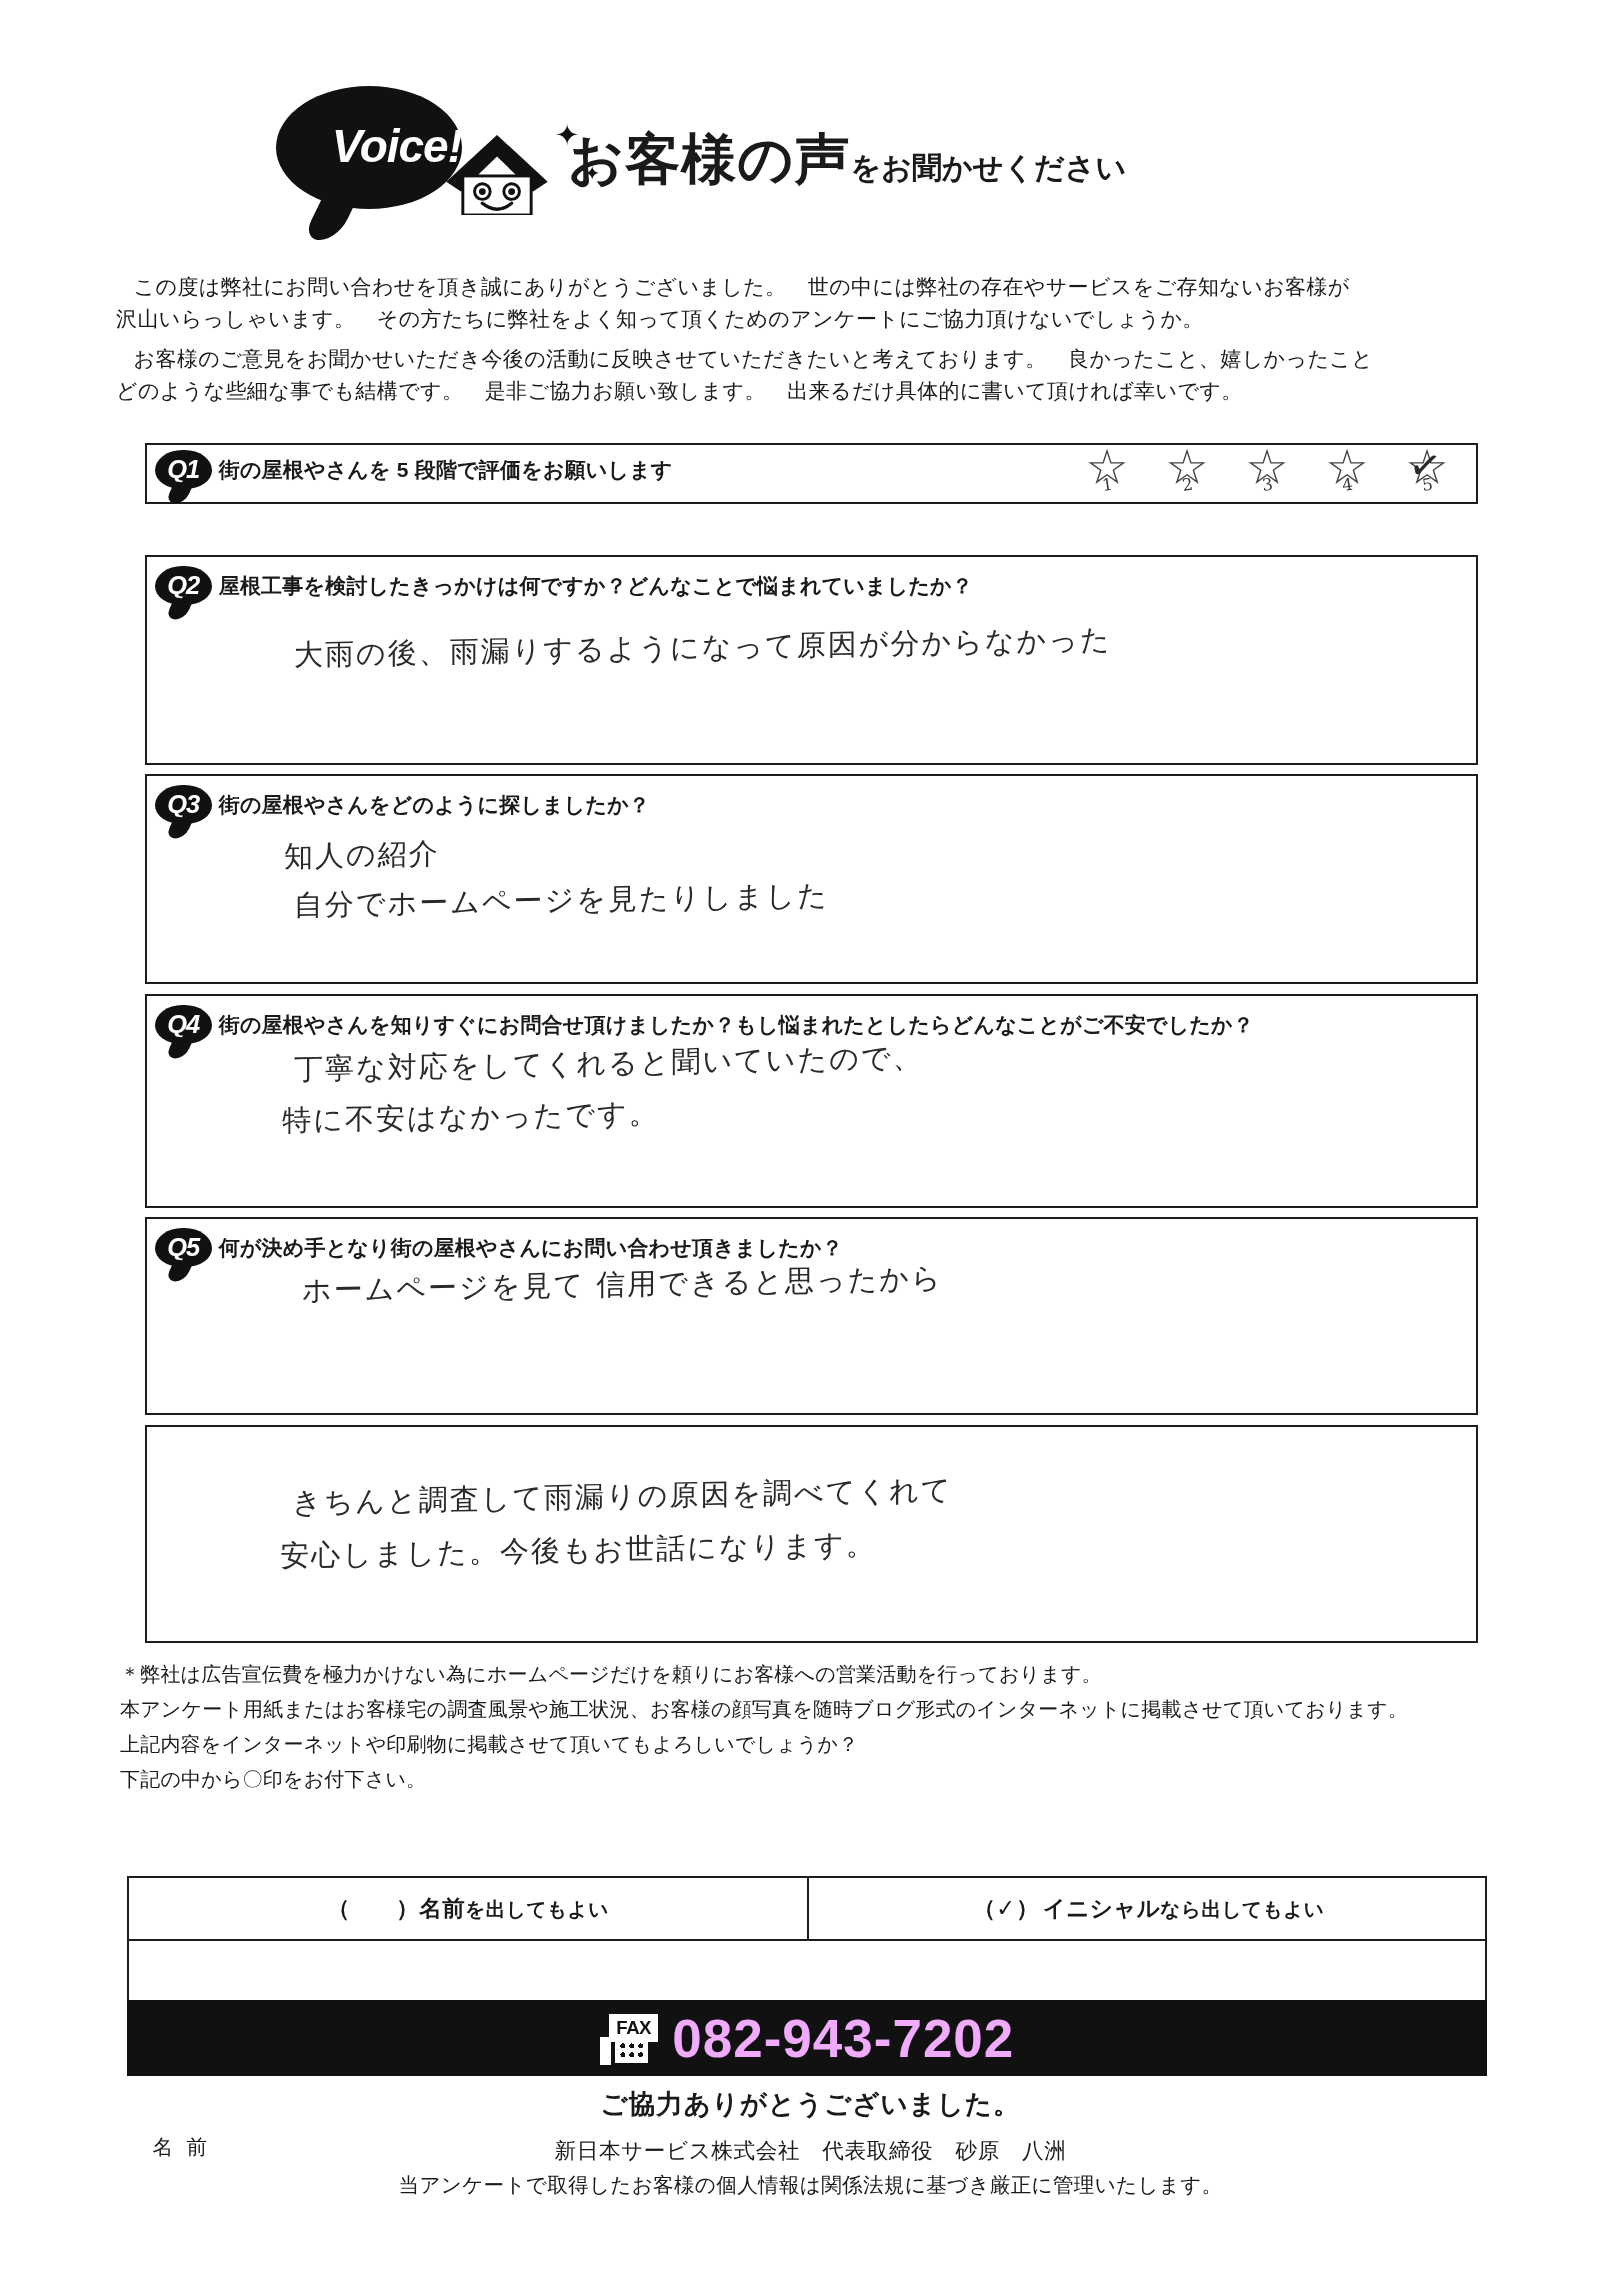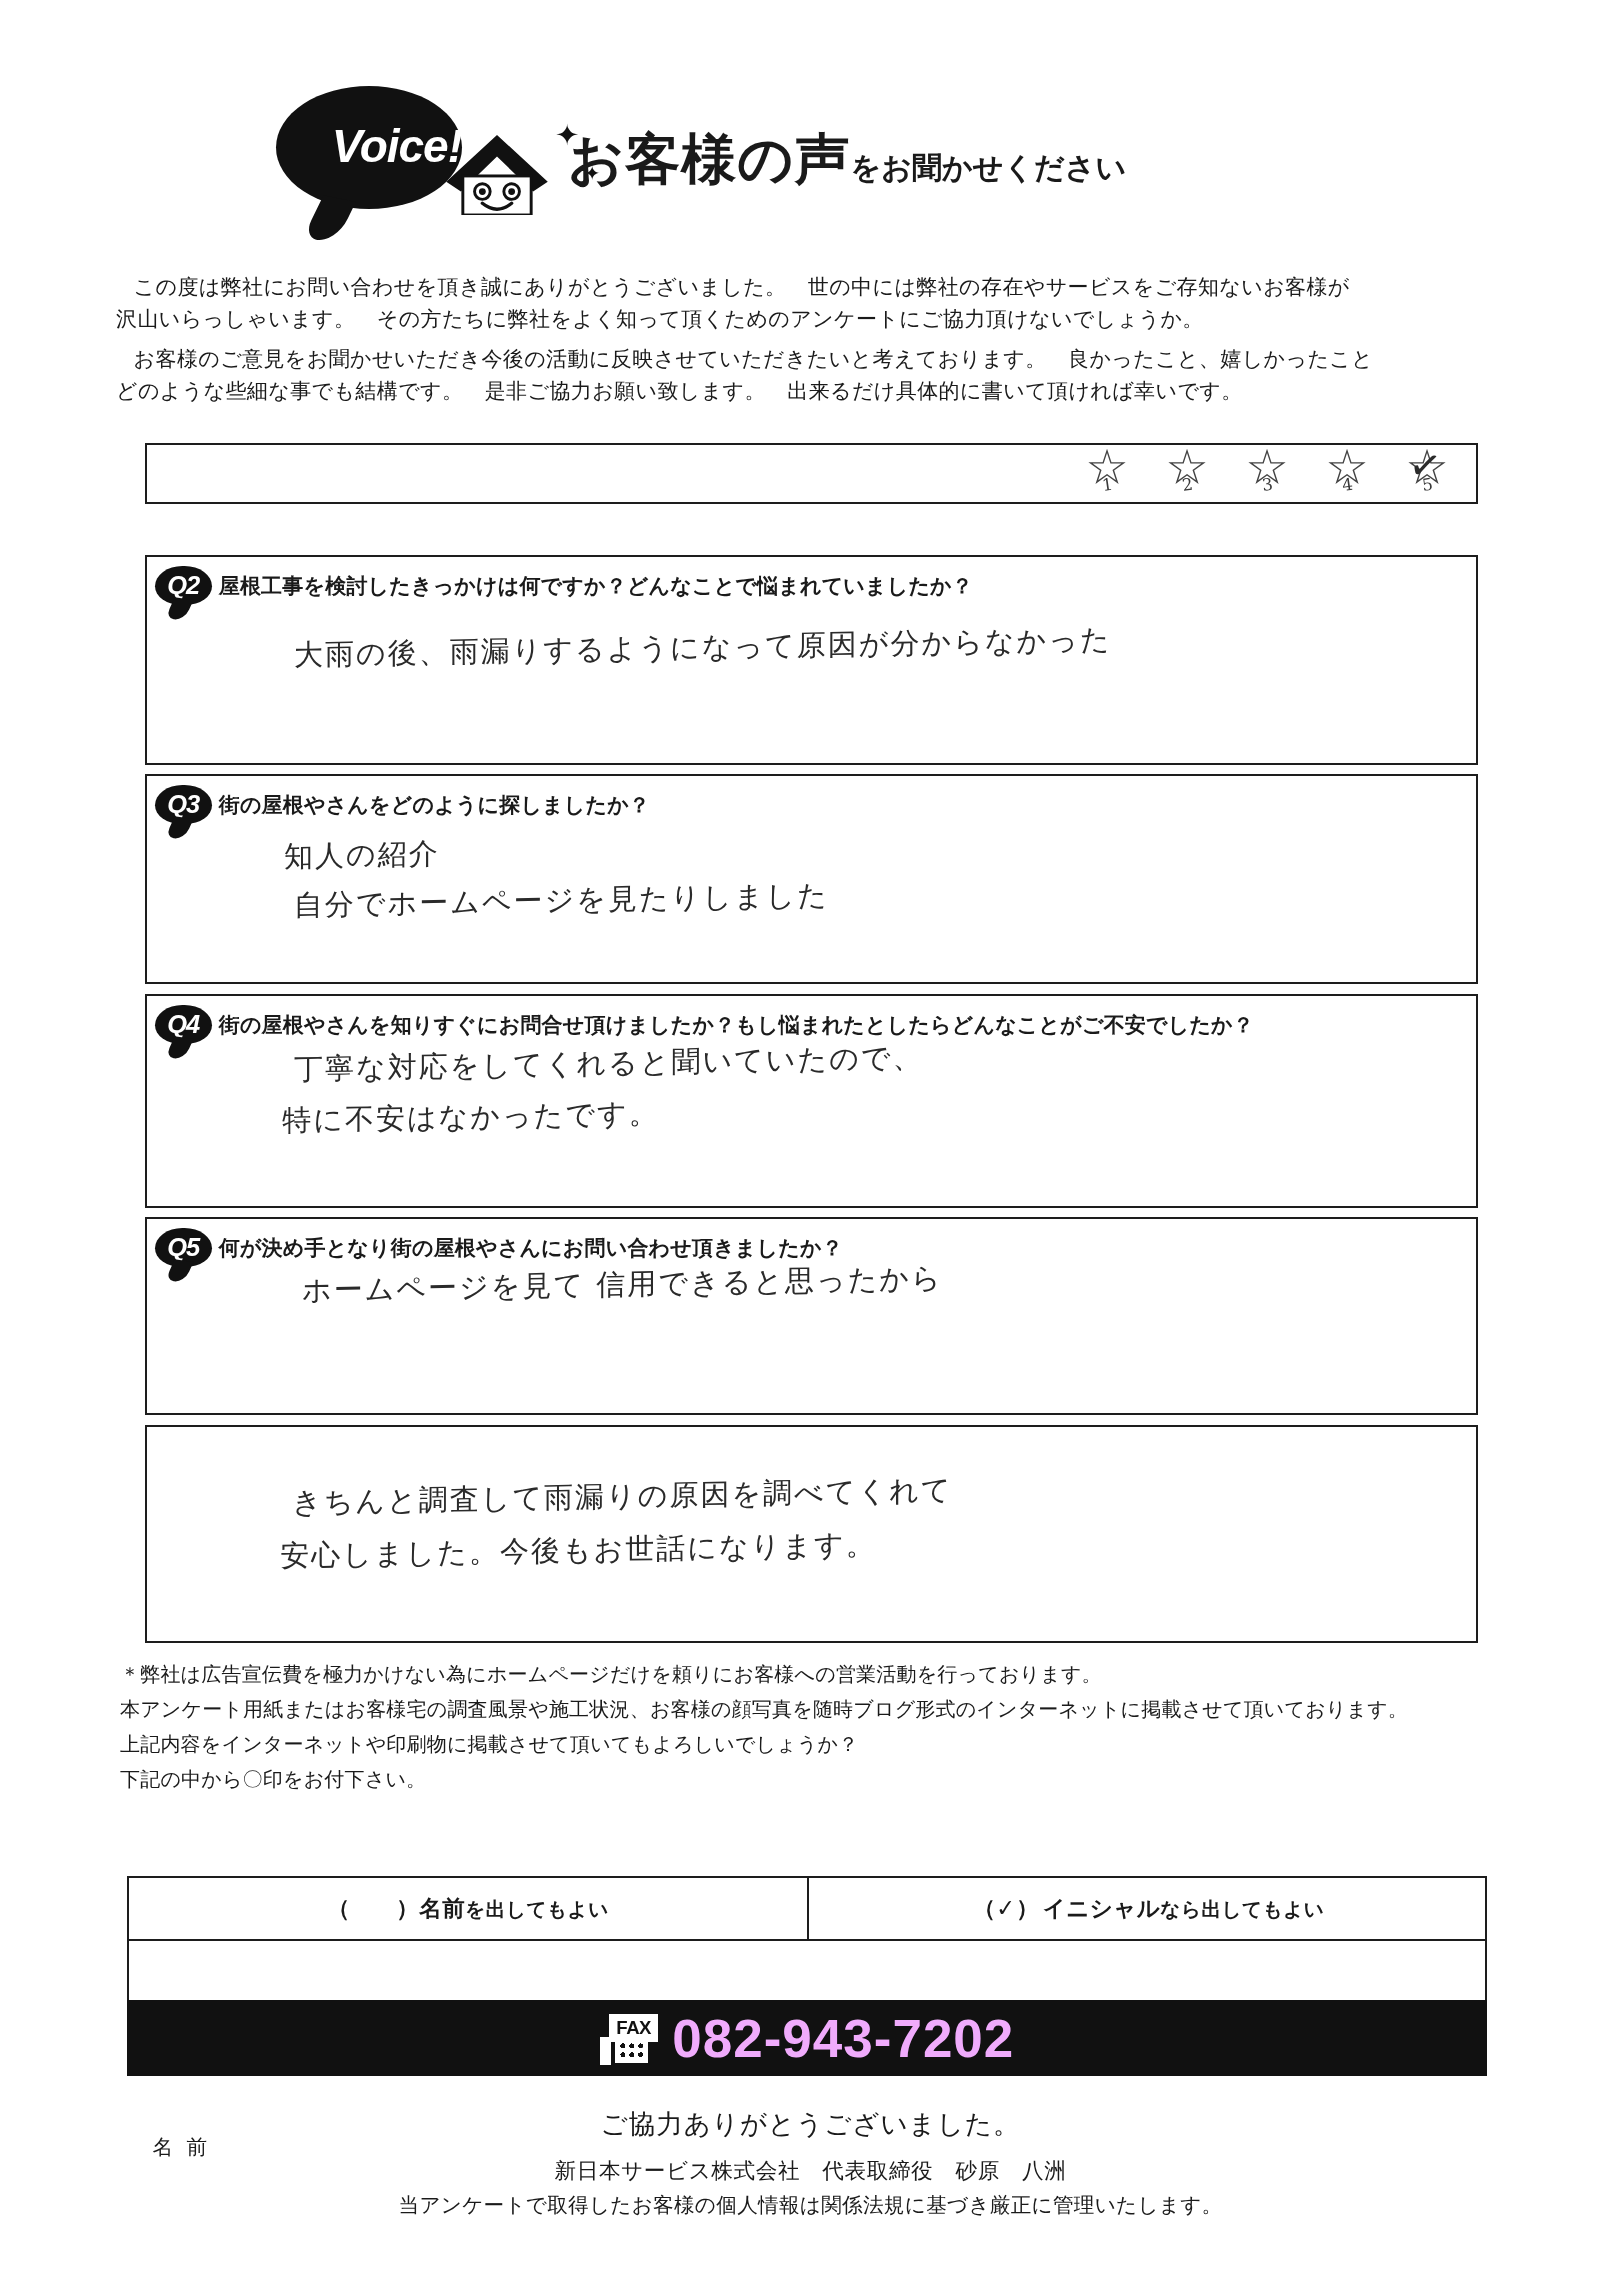--- a/index.html
+++ b/index.html
@@ -360,24 +360,23 @@
   
   .closing {
     position: absolute;
     left: 0;
     top: 2086px;
     width: 1621px;
     text-align: center;
   }
   .thanks {
     font-size: 26.5px;
-    font-weight: normal;
+    font-weight: bold;
     letter-spacing: 1px;
     margin-bottom: 13.7px;
-    margin-top: 20px;
   }
   .company {
     font-size: 21.6px;
     letter-spacing: 0.6px;
     margin-bottom: 5.9px;
   }
   .privacy {
     font-size: 20.6px;
     letter-spacing: 0.3px;
   }
@@ -415,20 +414,24 @@
       <span>この度は弊社にお問い合わせを頂き誠にありがとうございました。　世の中には弊社の存在やサービスをご存知ないお客様が</span><br>
       <span style="display:inline-block;text-indent:0">沢山いらっしゃいます。　その方たちに弊社をよく知って頂くためのアンケートにご協力頂けないでしょうか。</span>
     </p>
     <p>
       <span>お客様のご意見をお聞かせいただき今後の活動に反映させていただきたいと考えております。　良かったこと、嬉しかったこと</span><br>
       <span style="display:inline-block;text-indent:0">どのような些細な事でも結構です。　是非ご協力お願い致します。　出来るだけ具体的に書いて頂ければ幸いです。</span>
     </p>
   </div>
 
   <div class="qbox q1">
+    <div class="qhead">
+      <span class="qbadge">Q1</span>
+      <span class="qtext">街の屋根やさんを 5 段階で評価をお願いします</span>
+    </div>
     <div class="stars">
       <span class="star-item">
         <span class="star-glyph">★</span>
         <span class="star-num">1</span>
       </span>
       <span class="star-item">
         <span class="star-glyph">★</span>
         <span class="star-num">2</span>
       </span>
       <span class="star-item">

